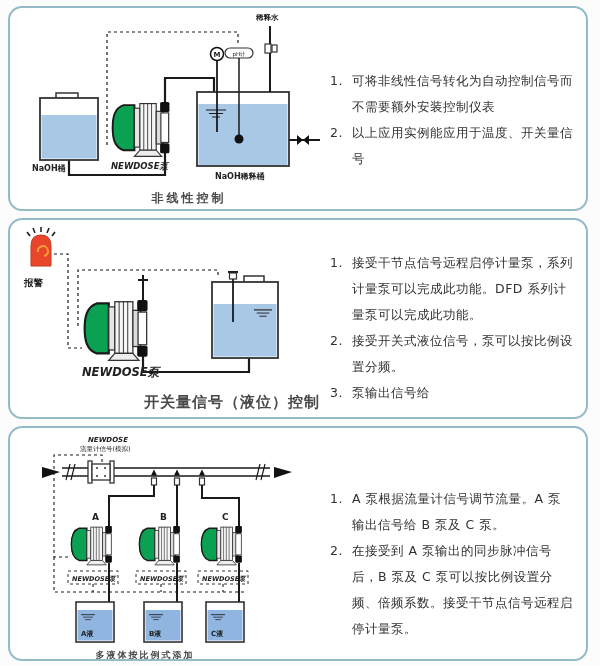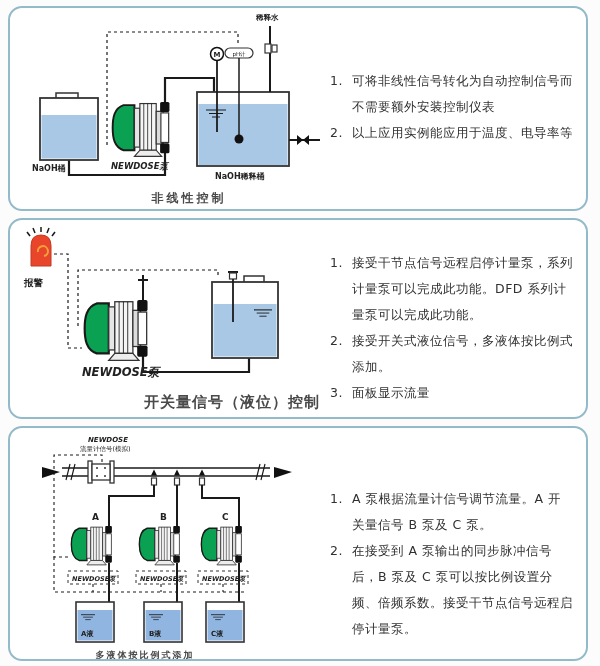--- a/index.html
+++ b/index.html
@@ -118,21 +118,21 @@
     <text x="177" y="192" text-anchor="middle" class="cap" style="font-size:12px;letter-spacing:3px">非线性控制</text>
   </svg>
 
   <div class="notes">
     <div class="note-item">
       <span class="note-num">1.</span>
       <span class="note-text">可将非线性信号转化为自动控制信号而不需要额外安装控制仪表</span>
     </div>
     <div class="note-item">
       <span class="note-num">2.</span>
-      <span class="note-text">以上应用实例能应用于温度、电导率等</span>
+      <span class="note-text">以上应用实例能应用于温度、开关量信号</span>
     </div>
   </div>
 </div>
 
 <div class="panel" id="panel2">
   <svg class="diagram" width="318" height="195" viewBox="0 0 318 195">
 
     <polyline points="42,32 56,32 56,126 70,126" fill="none" stroke="#333" stroke-width="1.2" stroke-dasharray="3,3"></polyline>
     <polyline points="66,104 66,48 206,48 206,56" fill="none" stroke="#333" stroke-width="1.2" stroke-dasharray="3,3"></polyline>
 
@@ -175,25 +175,25 @@
     <text x="220" y="185" text-anchor="middle" class="cap" style="font-size:15px;letter-spacing:1px">开关量信号（液位）控制</text>
   </svg>
 
   <div class="notes">
     <div class="note-item">
       <span class="note-num">1.</span>
       <span class="note-text">接受干节点信号远程启停计量泵，系列计量泵可以完成此功能。DFD 系列计量泵可以完成此功能。</span>
     </div>
     <div class="note-item">
       <span class="note-num">2.</span>
-      <span class="note-text">接受开关式液位信号，多液体按比例式添加。</span>
+      <span class="note-text">接受开关式液位信号，泵可以按比例设置分频。</span>
     </div>
     <div class="note-item">
       <span class="note-num">3.</span>
-      <span class="note-text">面板显示流量</span>
+      <span class="note-text">泵输出信号给</span>
     </div>
   </div>
 </div>
 
 <div class="panel" id="panel3">
   <svg class="diagram" width="318" height="231" viewBox="0 0 318 231">
 
     <text x="76" y="12" class="brand-sm" style="font-size:7px">NEWDOSE</text>
     <text x="68" y="21" style="font-size:6.5px">流量计信号(模拟)</text>
 
@@ -278,20 +278,20 @@
       <use href="#ripple" x="199" y="183" width="14" height="9"></use>
     </g>
     <text x="199" y="206" style="font-size:7px;font-weight:bold">C液</text>
 
     <text x="133" y="228" text-anchor="middle" class="cap" style="font-size:9px;letter-spacing:2px">多液体按比例式添加</text>
   </svg>
 
   <div class="notes">
     <div class="note-item">
       <span class="note-num">1.</span>
-      <span class="note-text">A 泵根据流量计信号调节流量。A 开关量信号 B 泵及 C 泵。</span>
+      <span class="note-text">A 泵根据流量计信号调节流量。A 泵输出信号给 B 泵及 C 泵。</span>
     </div>
     <div class="note-item">
       <span class="note-num">2.</span>
       <span class="note-text">在接受到 A 泵输出的同步脉冲信号后，B 泵及 C 泵可以按比例设置分频、倍频系数。接受干节点信号远程启停计量泵。</span>
     </div>
   </div>
 </div>
 
 </body></html>

